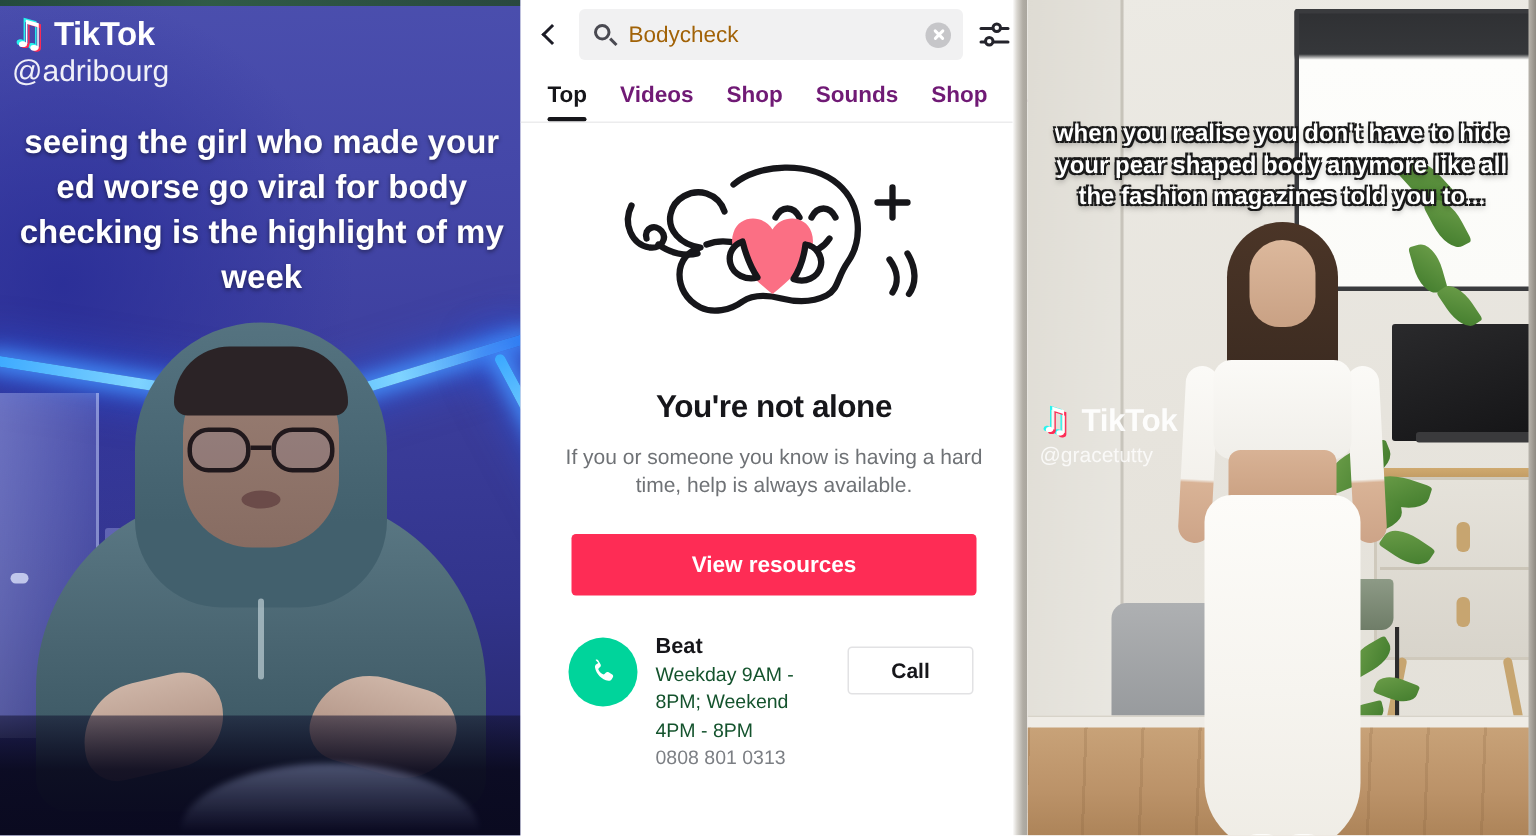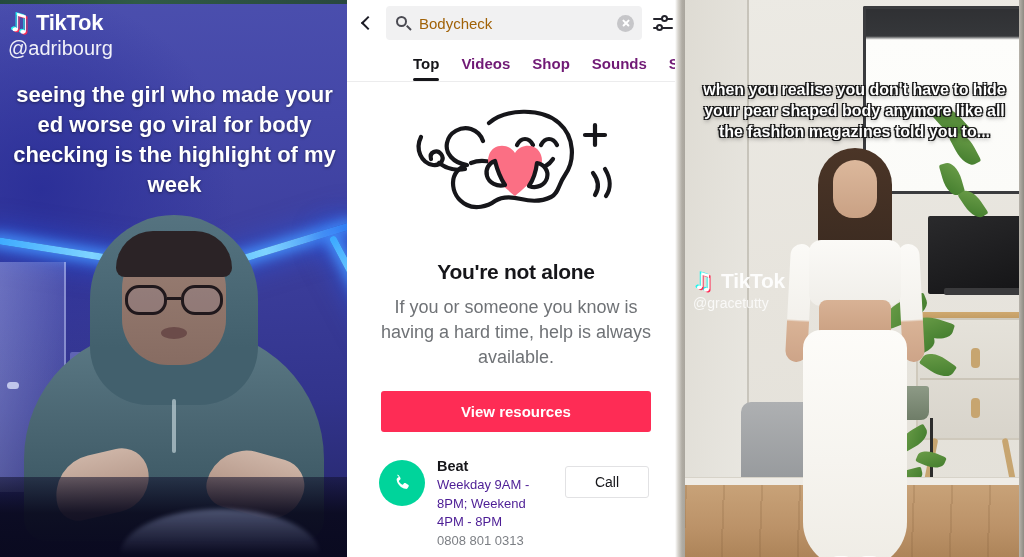--- a/index.html
+++ b/index.html
@@ -197,35 +197,35 @@
     display: flex; align-items: flex-end; gap: 0;
     padding: 0 12px; height: 34px;
     border-bottom: 1px solid #ececed;
     overflow: hidden;
   }
   .tab {
     font-size: 15px; color: #701a75; font-weight: 600;
     padding: 0 11px 9px 11px; white-space: nowrap;
     position: relative; cursor: pointer;
   }
-  .tab:first-child { padding-left: 6px; margin-left: 48px; }
+  .tab:first-child { padding-left: 6px; }
   .tab.active { color: #16161a; font-weight: 700; }
   .tab.active::after {
     content:""; position: absolute; left: 6px; right: 11px; bottom: 0;
     height: 2.6px; background: #16161a; border-radius: 2px;
   }
 
   .safety-card { padding: 16px 22px 0; text-align: center; }
   .illus { width: 100%; height: 150px; display: flex; align-items: center; justify-content: center; }
   .sc-title {
     margin-top: 12px;
     font-size: 21px; font-weight: 700; color: #16161a; letter-spacing: -.3px;
   }
   .sc-sub {
-    margin-top: 11px; font-size: 18px; line-height: 1.38;
+    margin-top: 11px; font-size: 14px; line-height: 1.38;
     color: #6f7276; padding: 0 6px;
   }
   .cta {
     margin: 22px 12px 0;
     height: 41px; border-radius: 3px;
     background: #FE2C55; color: #fff;
     font-size: 15px; font-weight: 600;
     display: flex; align-items: center; justify-content: center;
     cursor: pointer; border: none; width: calc(100% - 24px);
     font-family: "Liberation Sans", sans-serif;
@@ -235,26 +235,26 @@
     padding: 26px 14px 0 10px;
   }
   .phone-circle {
     width: 46px; height: 46px; border-radius: 50%;
     background: #00D49B; flex: none;
     display: flex; align-items: center; justify-content: center;
     margin-top: 2px;
   }
   .contact-info { flex: 1; text-align: left; min-width: 0; }
   .c-name { font-size: 14.5px; font-weight: 700; color: #16161a; }
-  .c-hours { font-size: 13px; color: #4c1d95; line-height: 1.42; margin-top: 2px; }
+  .c-hours { font-size: 13px; color: #14532d; line-height: 1.42; margin-top: 2px; }
   .c-phone { font-size: 13px; color: #7c7f84; line-height: 1.42; }
   .call-btn {
     flex: none; width: 84px; height: 32px; margin-top: 8px;
     border: 1px solid #e2e2e4; border-radius: 3px; background: #fff;
-    font-size: 14px; font-weight: 400; color: #16161a;
+    font-size: 14px; font-weight: 700; color: #16161a;
     display: flex; align-items: center; justify-content: center;
     cursor: pointer; font-family: "Liberation Sans", sans-serif;
   }
   .center-rail {
     position: absolute; right: 0; top: 0; bottom: 0; width: 10px;
     background: linear-gradient(90deg,#ffffff 0%, #d9d6d0 30%, #b0aca4 70%, #a9a59d 100%);
   }
 
   
   .panel-right {

